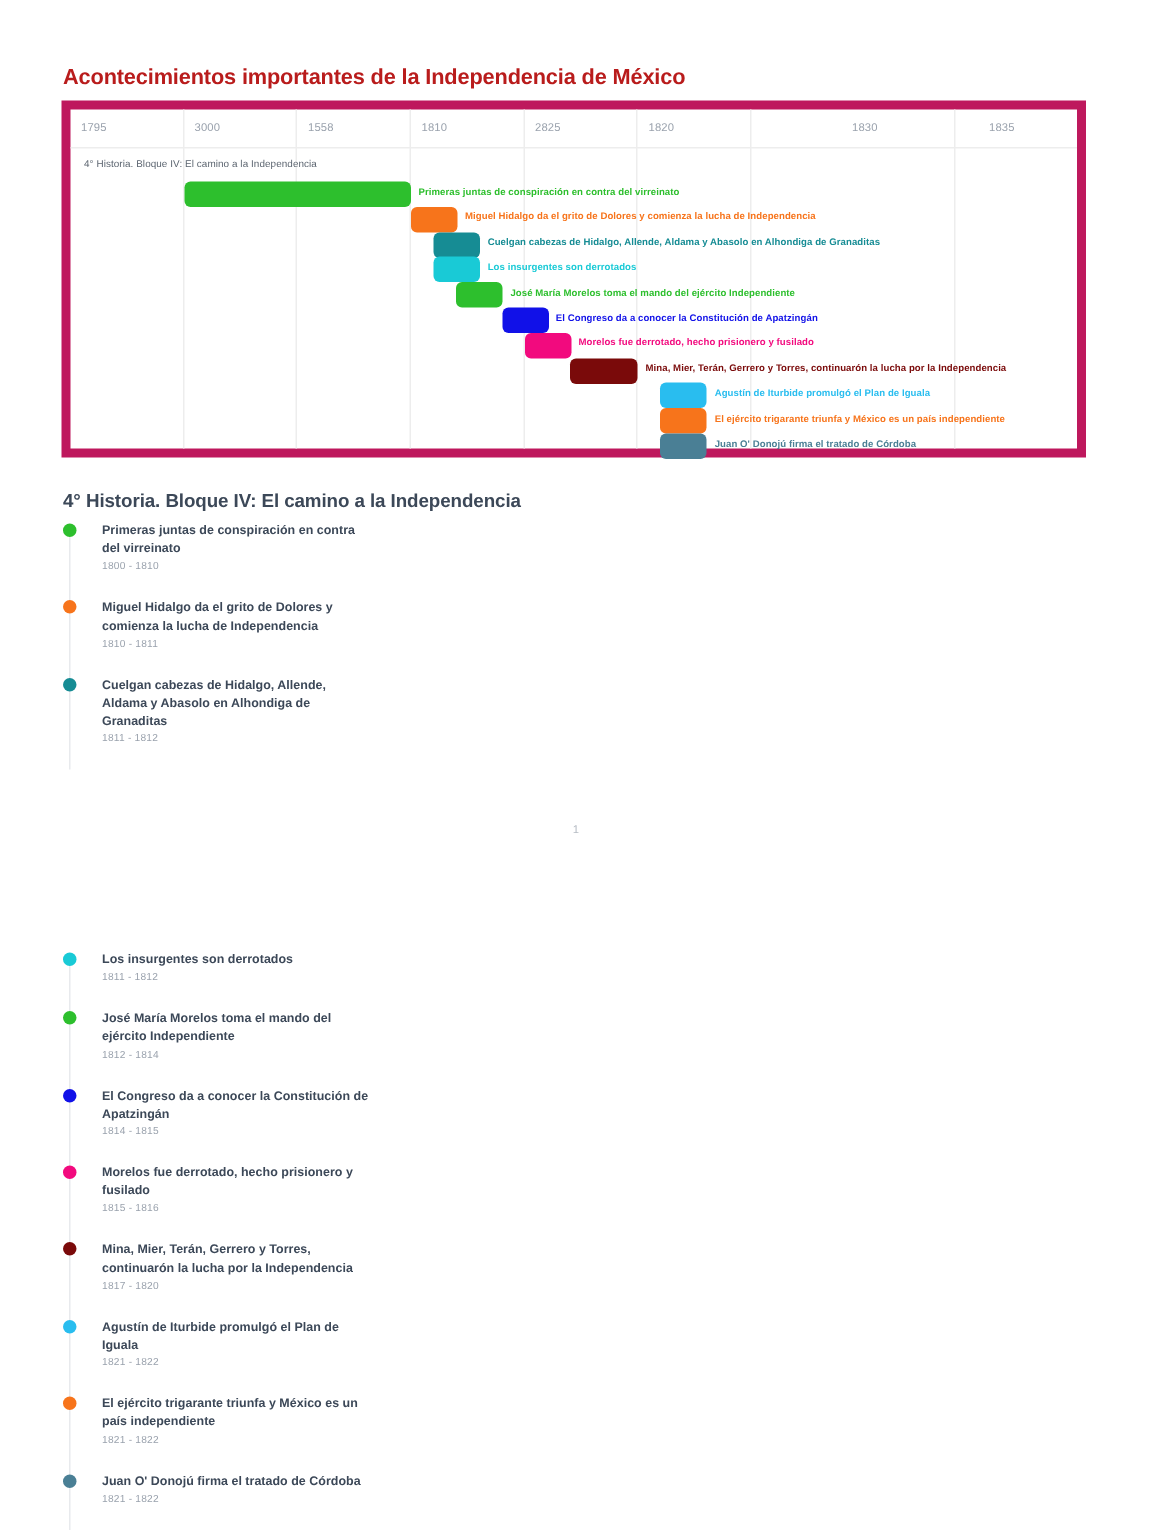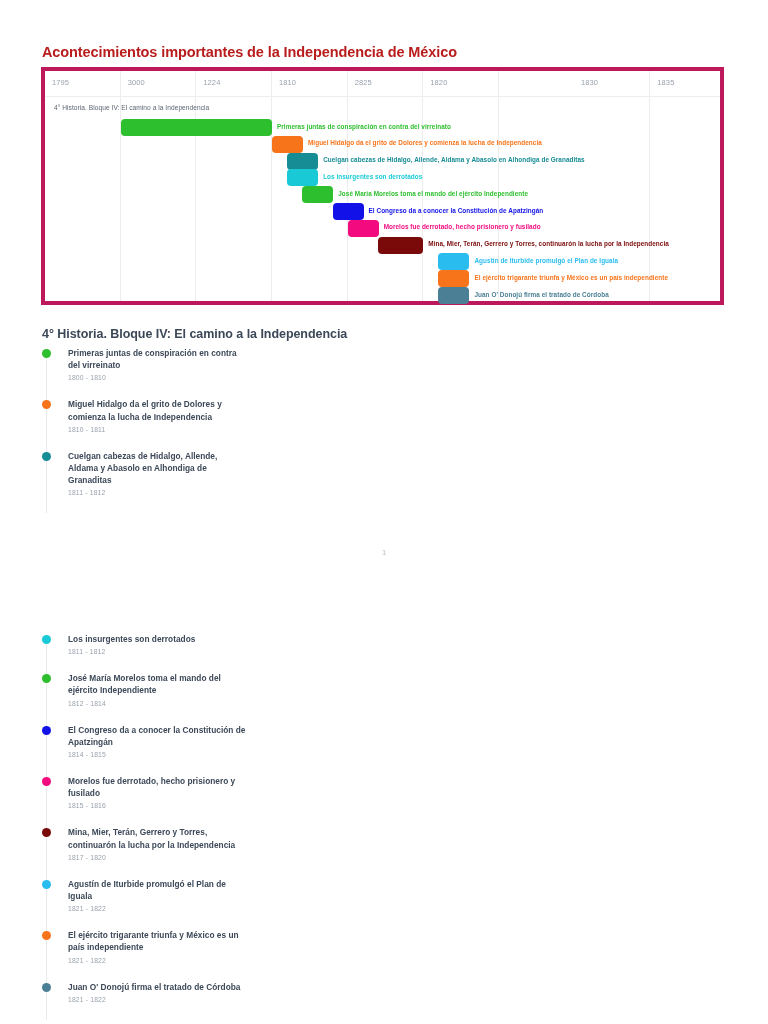--- a/index.html
+++ b/index.html
@@ -27,21 +27,21 @@
     color: #b91c1c;
   }
 
   
   #chart {
     position: absolute;
     left: 41px;
     top: 67px;
     width: 683px;
     height: 238px;
-    border: 4px solid #be185d;
+    border: 6px solid #be185d;
     box-sizing: border-box;
     background: #ffffff;
   }
   #chart-grid {
     position: absolute;
     inset: 0;
   }
   .grid-col {
     position: absolute;
     top: 0;
@@ -178,32 +178,32 @@
 
 <div id="chart">
   <div id="chart-grid">
       <div class="grid-col" style="left: 0px; width: 75.6667px;">
         <span class="axis-label">1795</span>
       </div>
       <div class="grid-col" style="left: 75.6667px; width: 75.6667px;">
         <span class="axis-label">3000</span>
       </div>
       <div class="grid-col" style="left: 151.333px; width: 75.6667px;">
-        <span class="axis-label">1224</span>
+        <span class="axis-label">1558</span>
       </div>
       <div class="grid-col" style="left: 227px; width: 75.6667px;">
         <span class="axis-label">1810</span>
       </div>
       <div class="grid-col" style="left: 302.667px; width: 75.6667px;">
         <span class="axis-label">2825</span>
       </div>
       <div class="grid-col" style="left: 378.333px; width: 75.6667px;">
         <span class="axis-label">1820</span>
       </div>
-      <div class="grid-col" style="left: 529px; width: 75.6667px;">
+      <div class="grid-col" style="left: 514px; width: 75.6667px;">
         <span class="axis-label">1830</span>
       </div>
       <div class="grid-col" style="left: 605.333px; width: 75.6667px;">
         <span class="axis-label">1835</span>
       </div>
     </div>
   <div id="axis-header-rule"></div>
   <div id="chart-subtitle">4° Historia. Bloque IV: El camino a la Independencia</div>
   <div id="bars-layer">
       <div class="bar-row" style="top: 48px;">

